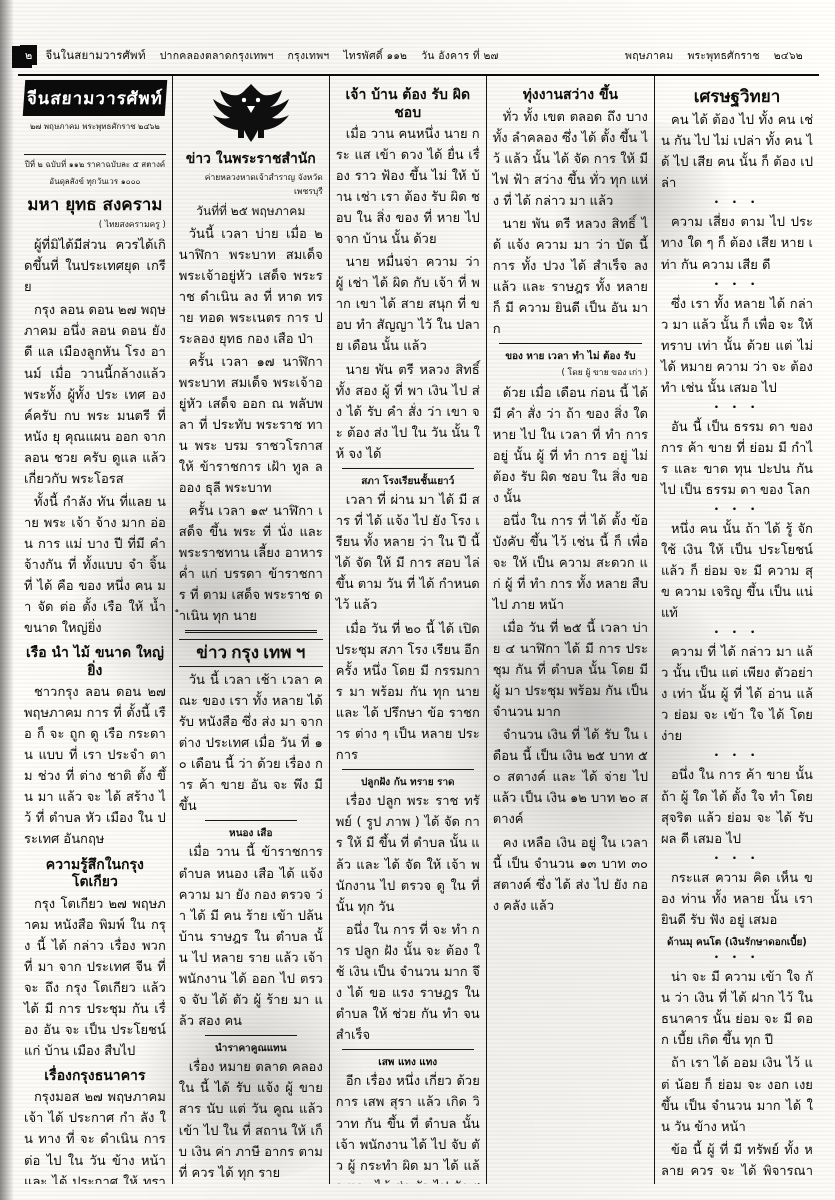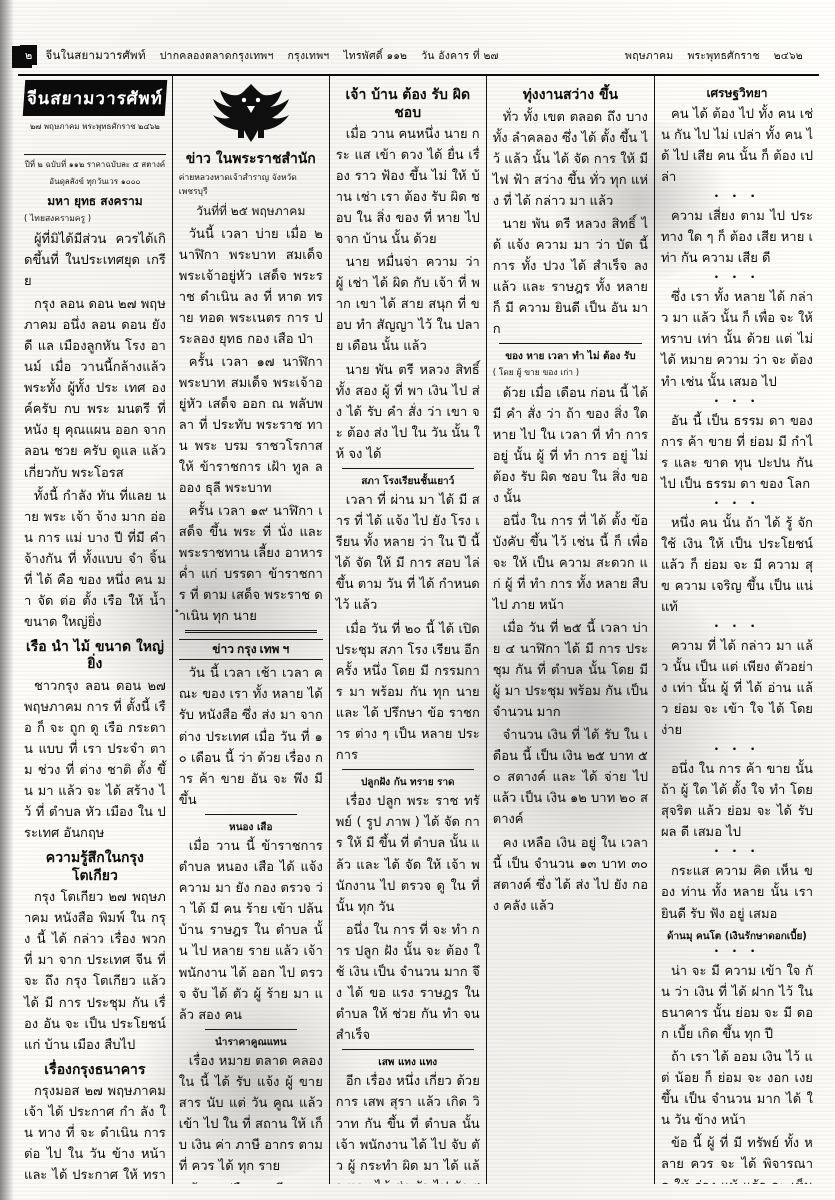--- a/index.html
+++ b/index.html
@@ -67,30 +67,30 @@
     letter-spacing:1px;
     transform:skewX(-4deg);
     margin:0 0 5px 0;
   }
   .subline{
     font-size:8px;line-height:1.5;text-align:center;margin-bottom:2px;
     border-bottom:1px solid #222;padding-bottom:21px;
   }
   .sub2{font-size:8px;text-align:center;margin:3px 0 4px;}
   .hdr{
-    font-size:12px;font-weight:bold;text-align:center;
+    font-size:17px;font-weight:bold;text-align:center;
     margin:6px 0 2px;line-height:1.25;
   }
   .hdr.sm{font-size:14px;}
   .hdr.xs{font-size:10px;}
   .hdr.boxed{
     border-top:1px solid #222;border-bottom:1px solid #222;padding:2px 0;font-family:Liberation Serif, serif;
   }
   .sub-hdr{
-    font-size:8.5px;text-align:left;margin:1px 0 3px;
+    font-size:8.5px;text-align:right;margin:1px 0 3px;
   }
   .rule{
     border-top:1px solid #1c1c1c;margin:4px 6px;height:0;
   }
   .rule.dbl{border-top:3px double #1c1c1c;}
   .rule.short{margin:4px 26px;}
   .dots{
     text-align:center;font-size:9px;letter-spacing:5px;margin:4px 0;
   }
   p.body{

